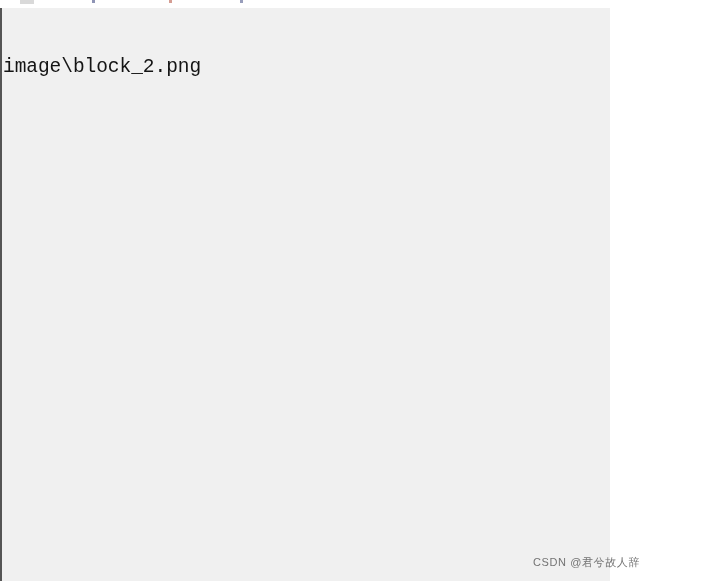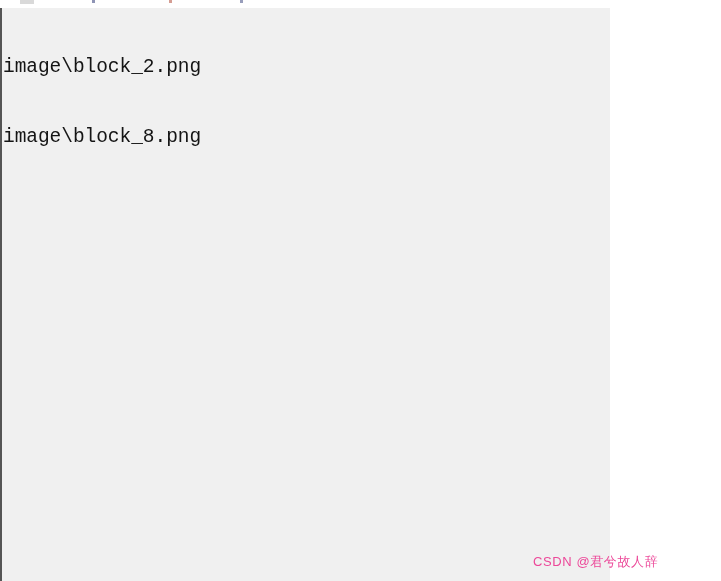--- a/index.html
+++ b/index.html
@@ -80,40 +80,39 @@
     height: 23.2px;
     white-space: pre;
   }
 
   
   #watermark {
     position: absolute;
     left: 533px;
     top: 551px;
     font-family: "Liberation Sans", "DejaVu Sans", sans-serif;
-    font-size: 13px;
+    font-size: 11px;
     line-height: 22px;
-    color: #ec4899;
+    color: #737373;
     letter-spacing: 0.6px;
     white-space: nowrap;
     user-select: none;
   }
 </style>
 </head>
 <body>
 
 <div id="titlebar-sliver">
   <div class="tb-icon"></div>
   <div class="tb-text"></div>
 </div>
 
 <div id="console">
   <div id="console-text">
     <span class="console-line">image\block_2.png</span>
-    <span class="console-line">image\block_8.png</span>
     
     
     
     
     
     
     
     
     
     

